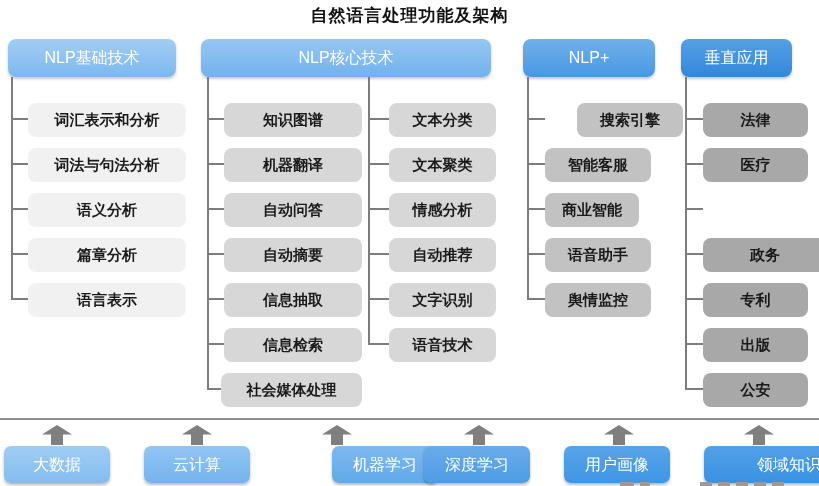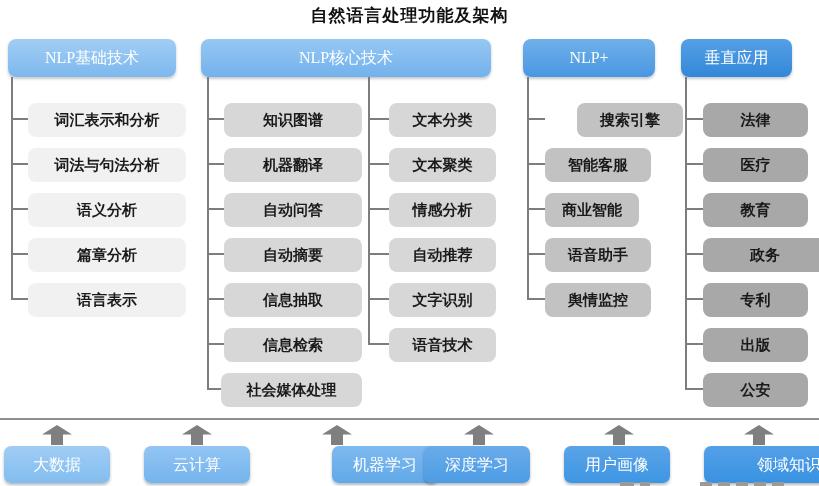--- a/index.html
+++ b/index.html
@@ -1,21 +1,21 @@
 <!DOCTYPE html>
 <html><head>
 <meta charset="utf-8">
 <style>
   html,body{margin:0;padding:0;background:#ffffff;}
   .canvas{
     position:relative;
     width:819px;height:486px;
     background:#ffffff;
     overflow:hidden;
-    font-family:Liberation Serif, serif;
+    font-family:Liberation Sans, sans-serif;
   }
   .title{
     position:absolute;left:0;right:0;top:4px;
     text-align:center;
     font-size:17px;font-weight:700;color:#111;
     letter-spacing:1px;
   }
   
   .hdr{
     position:absolute;top:39px;height:38px;
@@ -141,21 +141,20 @@
   <div class="node c2" style="left:389px;top:283px;width:107px">文字识别</div>
 
   <div class="node c3" style="left:577px;top:103px;width:106px">搜索引擎</div>
   <div class="node c3" style="left:545px;top:148px;width:106px">智能客服</div>
   <div class="node c3" style="left:545px;top:193px;width:94px">商业智能</div>
   <div class="node c3" style="left:545px;top:238px;width:106px">语音助手</div>
   <div class="node c3" style="left:545px;top:283px;width:106px">舆情监控</div>
 
   <div class="node c4" style="left:703px;top:103px;width:105px">法律</div>
   <div class="node c4" style="left:703px;top:148px;width:105px">医疗</div>
-  <div class="node c4" style="left:703px;top:193px;width:105px">教育</div>
   <div class="node c4" style="left:703px;top:238px;width:124px">政务</div>
   <div class="node c4" style="left:703px;top:283px;width:105px">专利</div>
   <div class="node c4" style="left:703px;top:328px;width:105px">出版</div>
   <div class="node c4" style="left:703px;top:373px;width:105px">公安</div>
 
   <div class="sep"></div>
 
   <div class="arrow" style="left:42px"></div>
   <div class="arrow" style="left:182px"></div>
   <div class="arrow" style="left:322px"></div>

